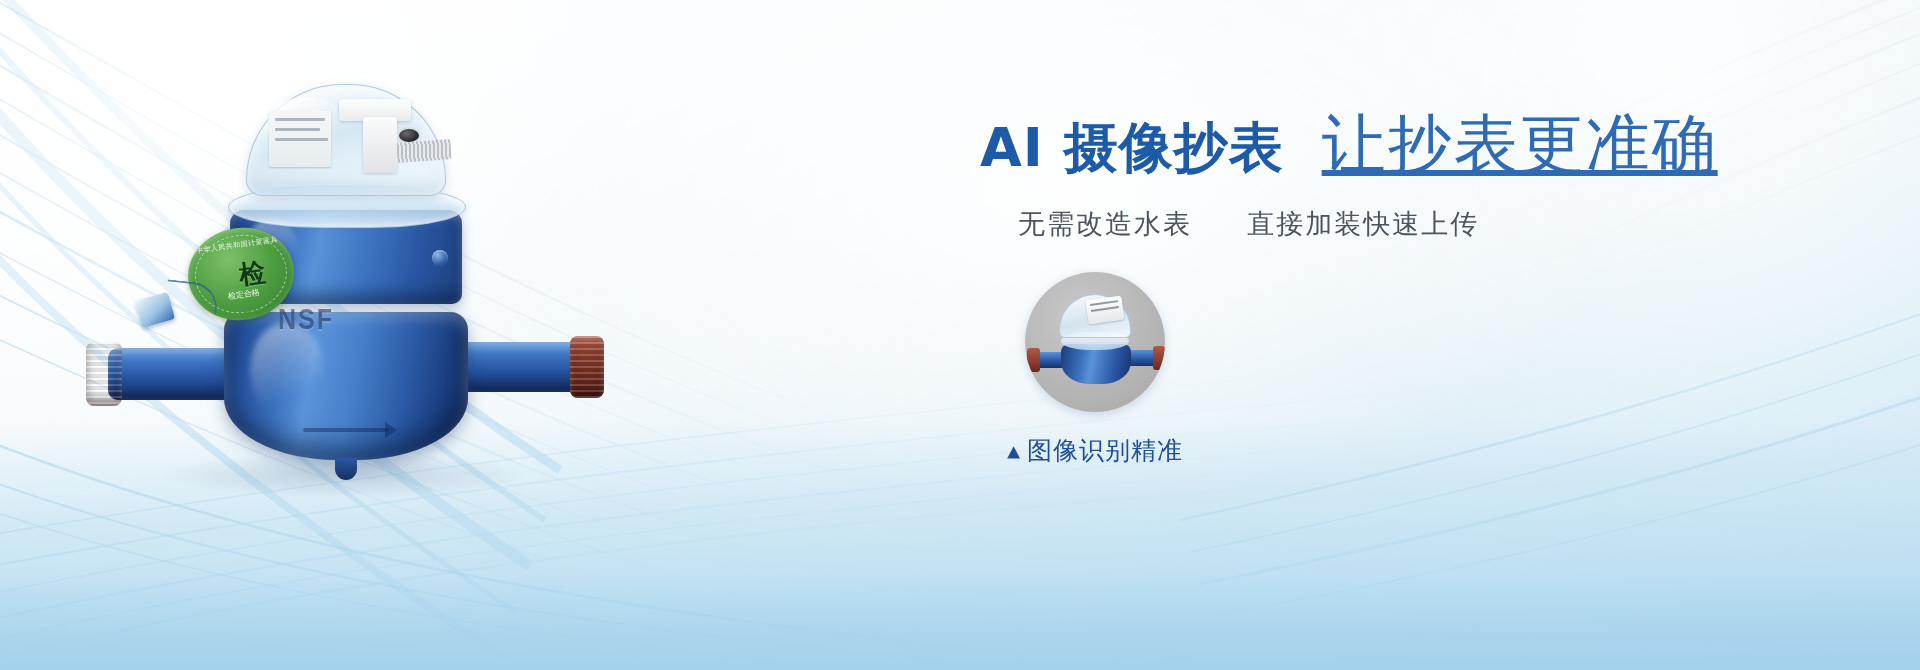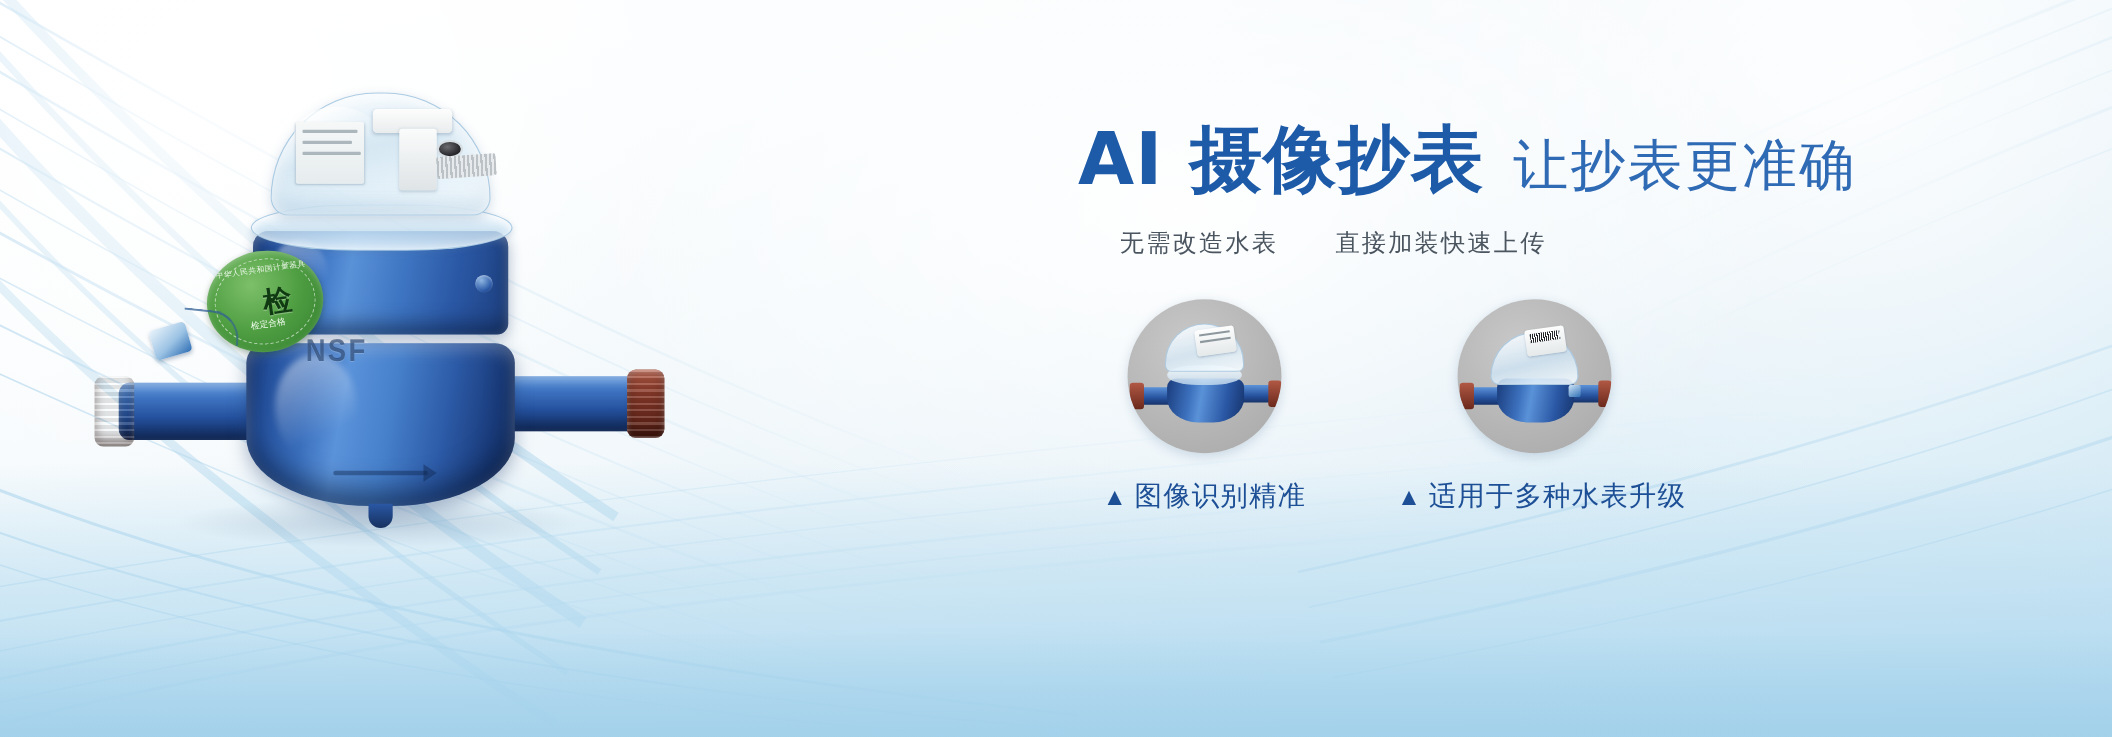--- a/index.html
+++ b/index.html
@@ -173,27 +173,27 @@
     background:repeating-linear-gradient(180deg, rgba(255,255,255,.16) 0 2px, rgba(0,0,0,.1) 2px 6px); }
   .hp-cap-r { position:absolute; left:492px; top:276px; width:34px; height:62px; border-radius:8px;
     background:linear-gradient(180deg,#b9604a 0%, #8e3d2c 30%, #6d2a1d 70%, #4e1b12 100%);
     box-shadow: inset 0 3px 6px rgba(255,255,255,.3), inset 0 -6px 10px rgba(30,8,4,.5); }
 
   
   .content { position:absolute; left:980px; top:0; width:940px; height:670px; }
 
   .headline { position:absolute; left:0; top:112px; width:900px;
     display:flex; align-items:baseline; white-space:nowrap; }
-  .hl-strong { font-size:66px; font-weight:bold; color:#1d5aa8; letter-spacing:1px;
+  .hl-strong { font-size:54px; font-weight:bold; color:#1d5aa8; letter-spacing:1px;
     font-family:"DejaVu Sans","Liberation Sans",sans-serif; line-height:1; }
-  .hl-light { font-size:50px; font-weight:normal; color:#2f6ab5; letter-spacing:2px;
-    font-family:"DejaVu Sans","Liberation Sans",sans-serif; line-height:1; margin-left:26px; }
+  .hl-light { font-size:64px; font-weight:normal; color:#2f6ab5; letter-spacing:2px;
+    font-family:"DejaVu Sans","Liberation Sans",sans-serif; line-height:1; margin-left:38px;text-decoration:underline; }
 
   .subline { position:absolute; left:38px; top:206px; width:880px;
-    font-size:22px; color:#4a5560; letter-spacing:2px; white-space:nowrap;
+    font-size:27px; color:#4a5560; letter-spacing:2px; white-space:nowrap;
     font-family:"DejaVu Sans","Liberation Sans",sans-serif; }
   .subline .gap { display:inline-block; width:34px; }
 
   
   .thumbs { position:absolute; left:-170px; top:272px; width:1100px; height:180px; }
   .thumb-group { position:absolute; width:250px; }
   .tg1 { left:160px; } .tg2 { left:460px; } .tg3 { left:770px; }
 
   .thumb { position:relative; width:140px; height:140px; border-radius:50%;
     margin:0 auto; overflow:hidden;
@@ -231,21 +231,21 @@
   .mm-cap-r { position:absolute; left:128px; top:74px; width:12px; height:24px; border-radius:3px;
     background:linear-gradient(180deg,#b15844,#6b291c); }
   .mm-seal { position:absolute; left:24px; top:64px; width:34px; height:26px; border-radius:50%;
     background:radial-gradient(ellipse at 40% 32%,#79bd66,#3f8c36 60%,#2b6f28);
     transform:rotate(-8deg); }
   .mm-blue-dot { position:absolute; right:28px; top:78px; width:11px; height:11px; border-radius:2px;
     background:linear-gradient(150deg,#cfe6f8,#2f6fb5); }
 
   .feat-label { margin-top:22px; text-align:center; white-space:nowrap;
     font-size:25px; color:#1d4f96; letter-spacing:1px;
-    font-family:Liberation Serif, serif; }
+    font-family:Liberation Mono, monospace; }
   .feat-label .tri { color:#1d4f96; font-size:22px; margin-right:6px; }
 </style>
 </head>
 <body>
 
 <div class="banner">
 
   <svg class="bg-svg" viewBox="0 0 1920 670" preserveAspectRatio="none">
     <defs>
       <linearGradient id="lnA" x1="0" y1="0" x2="1" y2="1">
@@ -400,38 +400,17 @@
                 <i></i>
                 <i></i>
               </div>
           </div>
         </div>
         <div class="feat-label">
           <span class="tri">▲</span><span>图像识别精准</span>
         </div>
       </div>
 
-      <div class="thumb-group tg2">
-        <div class="thumb">
-          <div class="mm">
-            <div class="mm-pipe-l"></div>
-            <div class="mm-pipe-r"></div>
-            <div class="mm-cap-l"></div>
-            <div class="mm-cap-r"></div>
-            <div class="mm-body"></div>
-            <div class="mm-dome2"></div>
-            <div class="mm-tag">
-                <i></i>
-                <i></i>
-              </div>
-            <div class="mm-bar"></div>
-            <div class="mm-blue-dot"></div>
-          </div>
-        </div>
-        <div class="feat-label">
-          <span class="tri">▲</span><span>适用于多种水表升级</span>
-        </div>
-      </div>
 
 
     </div>
   </div>
 </div>
 
 </body></html>

